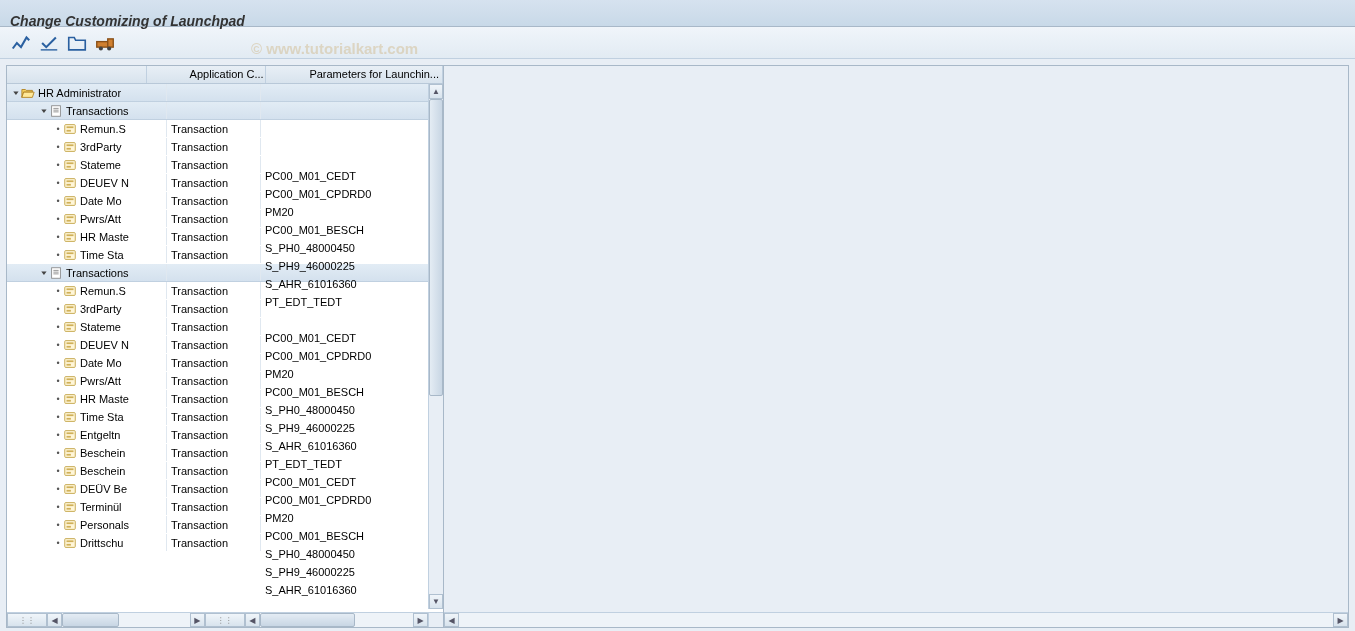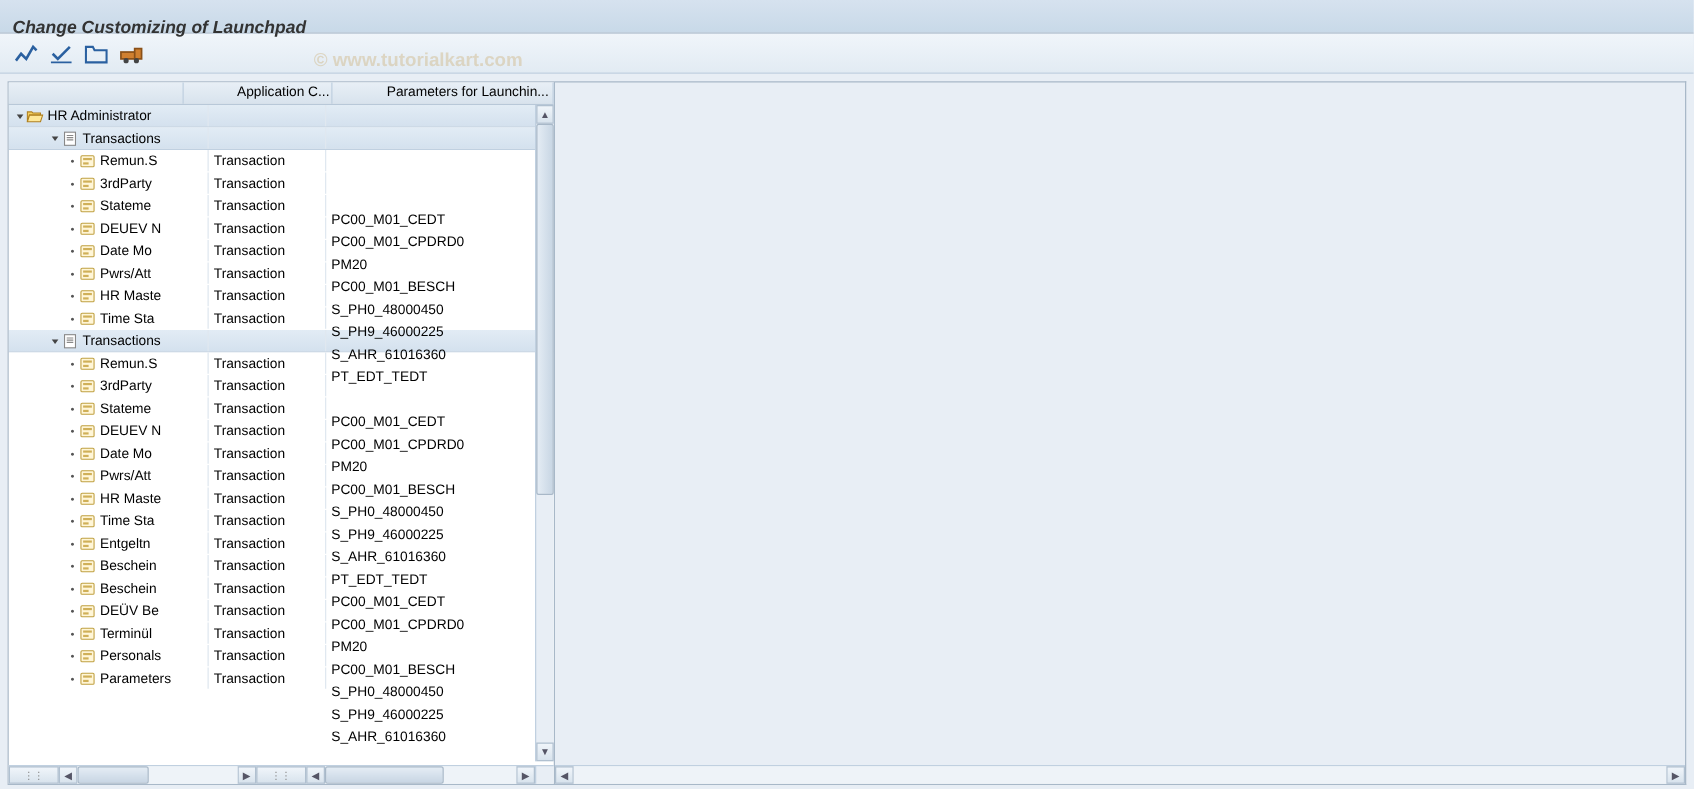--- a/index.html
+++ b/index.html
@@ -676,21 +676,21 @@
         <div class="tree-row">
           <div class="tree-cell col-tree" style="padding-left: 46px;">
             <span class="bullet">•</span>
             <span class="icon">
               <svg viewBox="0 0 16 16">
                 <rect x="2" y="3" width="12" height="10" rx="1" fill="#fff6d8" stroke="#c0a040"></rect>
                 <rect x="4" y="5" width="8" height="2" fill="#d0b058"></rect>
                 <rect x="4" y="9" width="5" height="2" fill="#d0b058"></rect>
               </svg>
             </span>
-            <span>Parameters</span>
+            <span>Drittschu</span>
           </div>
           <div class="tree-cell col-app">Transaction</div>
           <div class="tree-cell col-param">S_AHR_61016360</div>
         </div>
       </div>
 
     <div class="scrollbar-v">
       <div class="sb-btn">▲</div>
       <div class="sb-track">
           <div class="sb-thumb"></div>

